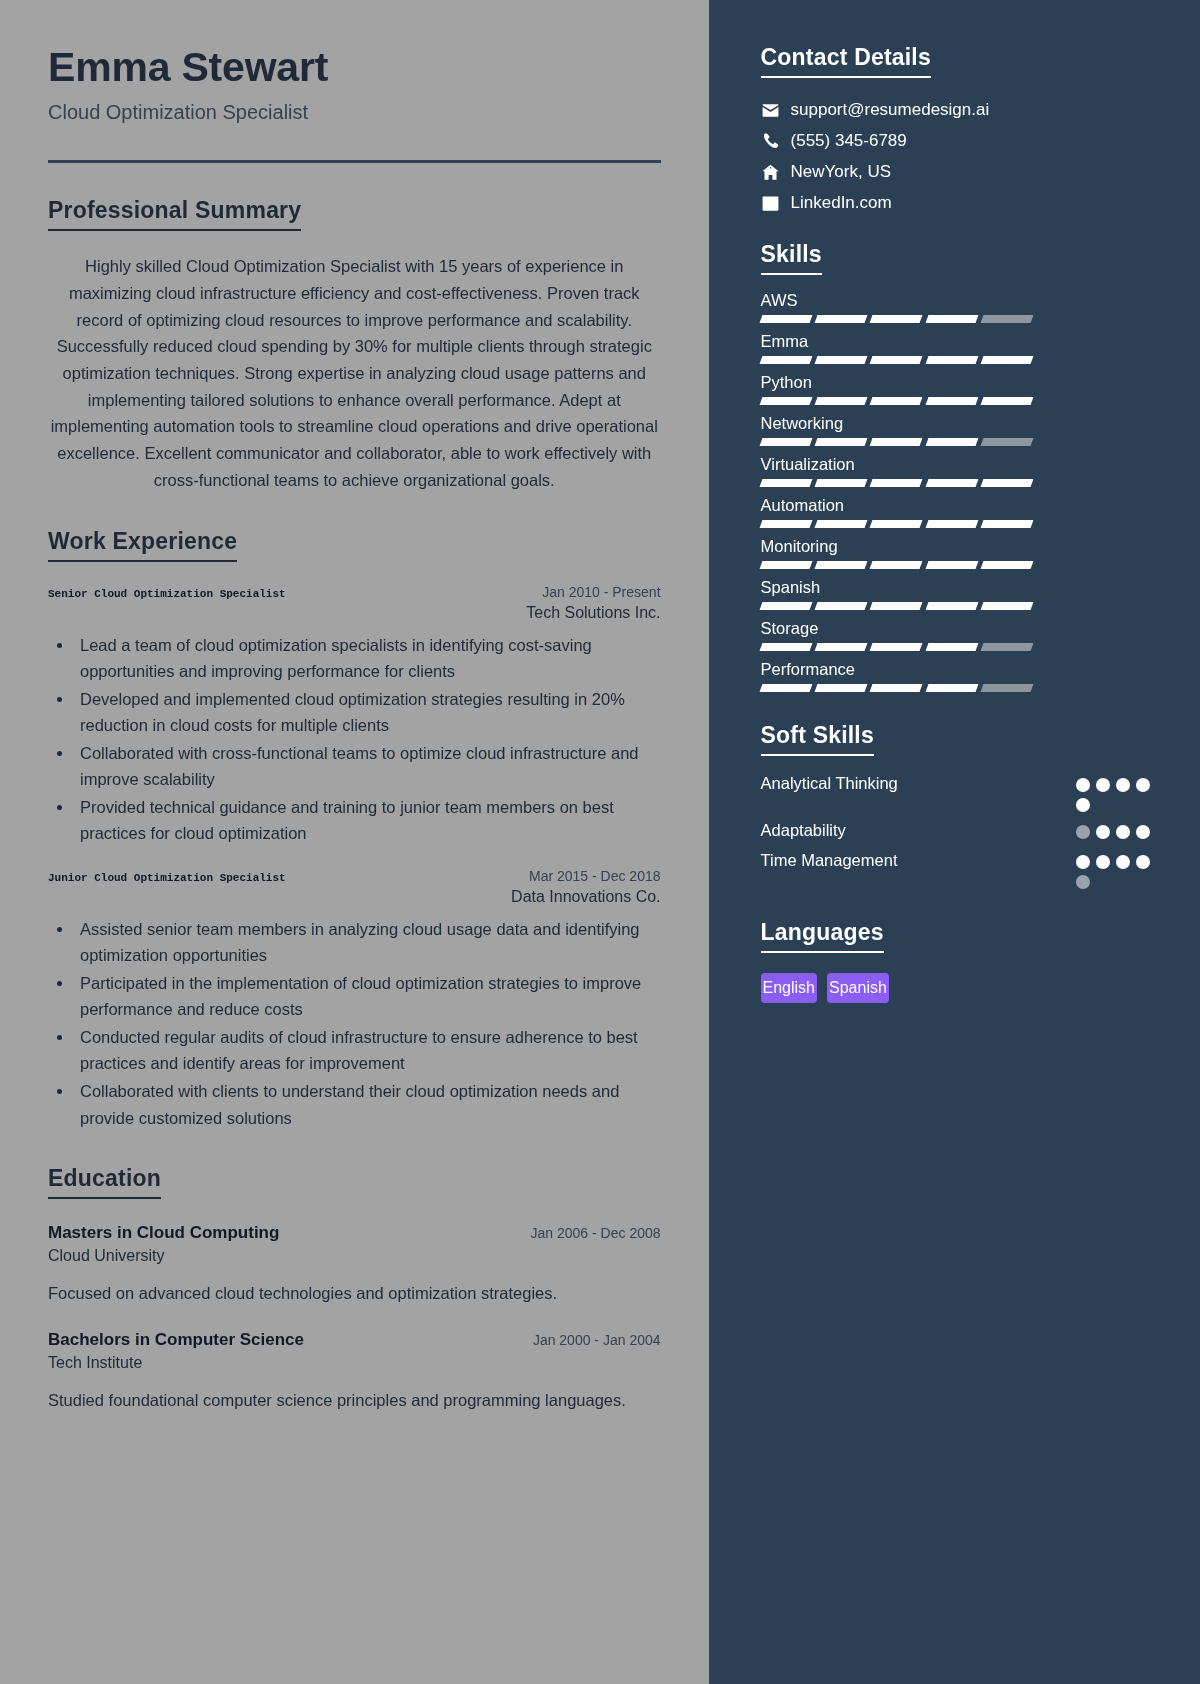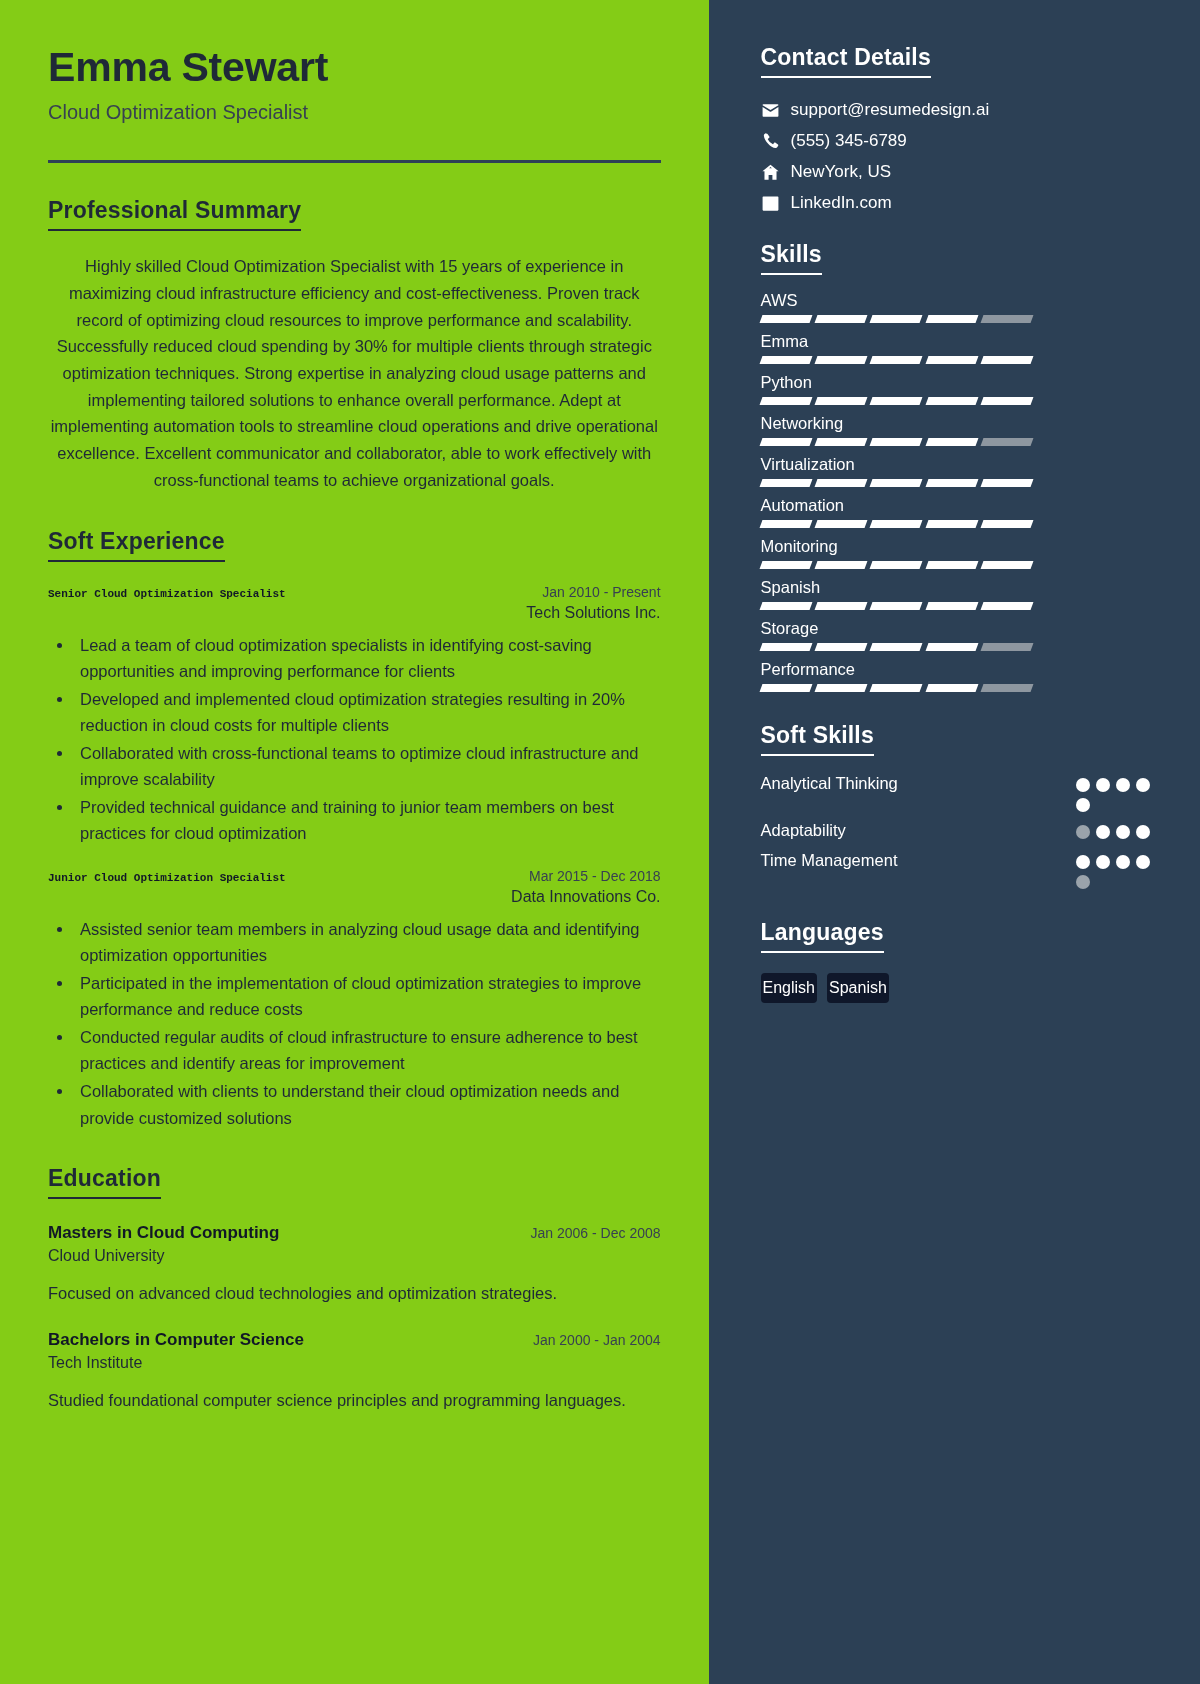--- a/index.html
+++ b/index.html
@@ -14,21 +14,21 @@
     width: 1200px;
     height: 1684px;
     display: flex;
     background: #ffffff;
   }
 
   
   .main {
     width: 740px;
     padding: 44px 48px 40px 48px;
-    background: #84cc16;
+    background: #a3a3a3;
   }
   .name {
     font-size: 41px;
     font-weight: bold;
     color: #1f2937;
     letter-spacing: -0.2px;
     line-height: 1.15;
   }
   .job-title {
     font-size: 20px;
@@ -214,21 +214,21 @@
   .dot.off { background: #9aa3ab; }
 
   
   .lang-list {
     margin-top: 20px;
     display: flex;
     flex-wrap: wrap;
     gap: 10px;
   }
   .lang-chip {
-    background: #0f172a;
+    background: #8b5cf6;
     color: #ffffff;
     font-size: 16px;
     padding: 6px 2px;
     border-radius: 4px;
   }
 </style>
 </head>
 <body>
 
 <div class="page">
@@ -240,21 +240,21 @@
       <div class="job-title">Cloud Optimization Specialist</div>
     </div>
     <div class="header-rule"></div>
 
     <div class="section">
       <div class="section-title">Professional Summary</div>
       <div class="summary-text">Highly skilled Cloud Optimization Specialist with 15 years of experience in maximizing cloud infrastructure efficiency and cost-effectiveness. Proven track record of optimizing cloud resources to improve performance and scalability. Successfully reduced cloud spending by 30% for multiple clients through strategic optimization techniques. Strong expertise in analyzing cloud usage patterns and implementing tailored solutions to enhance overall performance. Adept at implementing automation tools to streamline cloud operations and drive operational excellence. Excellent communicator and collaborator, able to work effectively with cross-functional teams to achieve organizational goals.</div>
     </div>
 
     <div class="section">
-      <div class="section-title">Soft Experience</div>
+      <div class="section-title">Work Experience</div>
       <div id="jobs-container">
           <div class="job">
             <div class="job-row">
               <div class="job-role">Senior Cloud Optimization Specialist</div>
               <div class="job-dates">Jan 2010 - Present</div>
             </div>
             <div class="job-company">Tech Solutions Inc.</div>
             <ul class="bullets">
               <li>Lead a team of cloud optimization specialists in identifying cost-saving opportunities and improving performance for clients</li>
               <li>Developed and implemented cloud optimization strategies resulting in 20% reduction in cloud costs for multiple clients</li>

